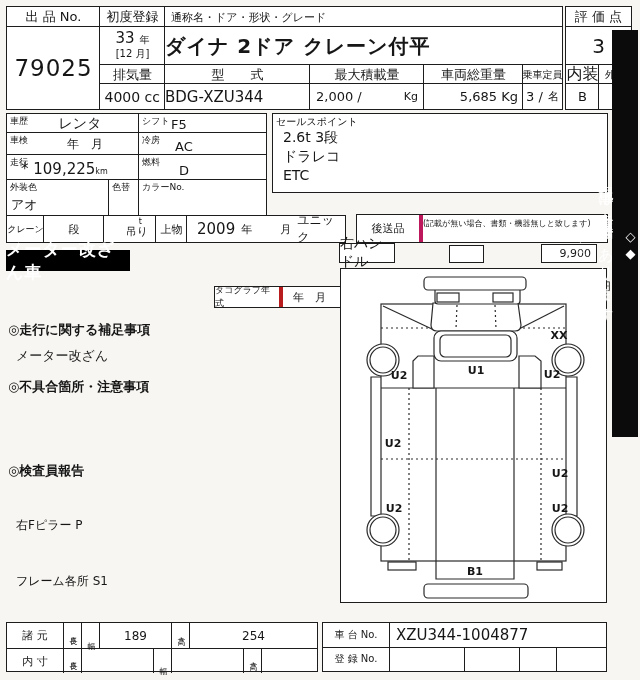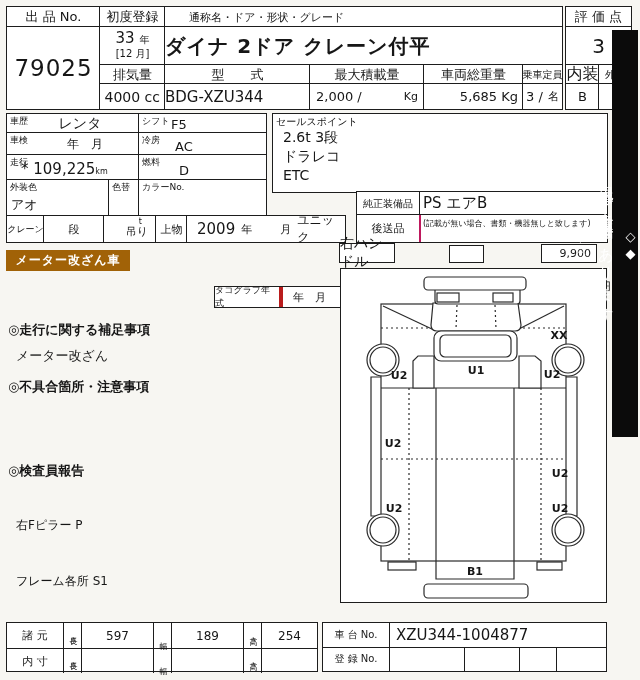--- a/index.html
+++ b/index.html
@@ -7,22 +7,22 @@
     font-family:"DejaVu Sans","Liberation Sans",sans-serif;color:#161616;overflow:hidden;}
   .box{position:absolute;box-sizing:border-box;border:1.5px solid #1d1d1d;background:#fff;}
   .thin{border-width:1px;}
   .nb{position:absolute;box-sizing:border-box;background:transparent;margin-top:32px;}
   .cl{position:absolute;top:1px;left:3px;font-size:9px;white-space:nowrap;}
   .ctr{display:flex;align-items:center;justify-content:center;}
   .hdr{font-size:13px;display:flex;align-items:center;justify-content:center;white-space:nowrap;}
   .val{font-size:14px;}
   .rt{display:flex;align-items:center;justify-content:flex-end;padding-right:5px;box-sizing:border-box;}
   .between{display:flex;align-items:center;justify-content:space-between;padding:0 6px;box-sizing:border-box;}
-  .badge{background:#a16207;color:#fff;display:flex;align-items:center;justify-content:center;
-    font-size:12px;font-weight:bold;letter-spacing:1px;}
+  .badge{background:#000000;color:#fff;display:flex;align-items:center;justify-content:center;
+    font-size:17px;font-weight:bold;letter-spacing:1px;}
   .heading{font-size:13px;font-weight:600;white-space:nowrap;}
   .report{font-size:12px;line-height:18.5px;white-space:pre;}
   .tinyvert{writing-mode:vertical-rl;text-orientation:upright;font-size:8px;line-height:1;}
   .sidebar{position:absolute;background:#0b0b0b;color:#fff;display:flex;flex-direction:column;
     align-items:center;writing-mode:vertical-rl;text-orientation:upright;}
   .diamond{font-size:13px;letter-spacing:2px;}
   .sidetext{font-size:15px;letter-spacing:3px;font-weight:500;}
   .dlabel{position:absolute;font-size:11px;font-weight:600;transform:translate(-50%,-50%);white-space:nowrap;}
   .tsuri{display:flex;flex-direction:column;align-items:flex-end;line-height:1;padding:2px 8px 2px 0;}
   .tsuri .t{font-size:8px;margin-right:6px;}
@@ -39,21 +39,21 @@
 
   <div class="box hdr" style="left:99px;top:6px;width:67px;height:22px">初度登録</div>
   <div class="box" style="left:99px;top:26px;width:67px;height:40px">
     <div style="font-size:15px;text-align:center;margin-top:2px">
       <span>33</span>
       <span style="font-size:10px">年</span>
     </div>
     <div style="font-size:10px;text-align:center">[12 月]</div>
   </div>
 
-  <div class="box" style="left:164px;top:6px;width:399px;height:22px;display:flex;align-items:center;padding-left:24px;font-size:11px">通称名・ドア・形状・グレード</div>
+  <div class="box" style="left:164px;top:6px;width:399px;height:22px;display:flex;align-items:center;padding-left:6px;font-size:11px">通称名・ドア・形状・グレード</div>
   <div class="box" style="left:164px;top:26px;width:399px;height:40px;display:flex;align-items:center;font-size:20px;font-weight:600;letter-spacing:1px">ダイナ 2ドア クレーン付平</div>
 
   <div class="box hdr" style="left:99px;top:64px;width:67px;height:21px">排気量</div>
   <div class="box rt val" style="left:99px;top:83px;width:67px;height:27px">4000 cc</div>
 
   <div class="box hdr" style="left:164px;top:64px;width:147px;height:21px">型　　式</div>
   <div class="box" style="left:164px;top:83px;width:147px;height:27px;display:flex;align-items:center;font-size:15px">BDG-XZU344</div>
 
   <div class="box hdr" style="left:309px;top:64px;width:116px;height:21px">最大積載量</div>
   <div class="box between" style="left:309px;top:83px;width:116px;height:27px">
@@ -139,26 +139,22 @@
 
   <div class="box" style="left:272px;top:113px;width:336px;height:80px">
     <span class="cl" style="font-size:10px">セールスポイント</span>
     <div style="position:absolute;left:10px;top:14px;font-size:14px;line-height:19px">
       <div>2.6t  3段</div>
       <div>ドラレコ</div>
       <div>ETC</div>
     </div>
   </div>
 
-  <div class="box" style="left:356px;top:191px;width:252px;height:25px">
-    <div style="position:absolute;left:0;top:0;width:62px;height:100%;border-right:1px solid #1d1d1d;display:flex;align-items:center;justify-content:center;font-size:10px">純正装備品</div>
-    <div style="position:absolute;left:66px;top:2px;font-size:15px">PS エアB</div>
-  </div>
   <div class="box" style="left:356px;top:214px;width:252px;height:29px">
-    <div style="position:absolute;left:0;top:0;width:62px;height:100%;border-right:2px solid #be185d;display:flex;align-items:center;justify-content:center;font-size:11px">後送品</div>
+    <div style="position:absolute;left:0;top:0;width:62px;height:100%;border-right:4px solid #be185d;display:flex;align-items:center;justify-content:center;font-size:11px">後送品</div>
     <div style="position:absolute;left:66px;top:3px;font-size:8px">(記載が無い場合、書類・機器無しと致します)</div>
   </div>
 
   <div class="badge" style="position:absolute;left:6px;top:250px;width:124px;height:21px">メーター改ざん車</div>
 
   <div class="box thin ctr" style="left:339px;top:243px;width:56px;height:20px;font-size:14px">右ハンドル</div>
   <span class="nb" style="left:401px;top:247px;font-size:11px">名変通知</span>
   <div class="box thin" style="left:449px;top:245px;width:35px;height:18px"></div>
   <span class="nb" style="left:487px;top:248px;font-size:10px">迄</span>
   <span class="nb" style="left:499px;top:247px;font-size:11px">R預託額</span>
@@ -243,21 +239,20 @@
     <span class="dlabel" style="left:219px;top:204px">U2</span>
     <span class="dlabel" style="left:53px;top:239px">U2</span>
     <span class="dlabel" style="left:219px;top:239px">U2</span>
     <span class="dlabel" style="left:134px;top:302px">B1</span>
   </div>
 
   <div class="box" style="left:6px;top:622px;width:312px;height:50px;display:flex;flex-direction:column">
     <div style="display:flex;height:25px;border-bottom:1px solid #1d1d1d">
       <div class="ctr" style="width:56px;font-size:11px">諸 元</div>
       <div class="seg ctr tinyvert" style="width:18px">長さ</div>
-      <div class="seg ctr" style="width:72px;font-size:12px">597</div>
       <div class="seg ctr tinyvert" style="width:18px">幅</div>
       <div class="seg ctr" style="width:72px;font-size:12px">189</div>
       <div class="seg ctr tinyvert" style="width:18px">高さ</div>
       <div class="seg ctr" style="flex:1;font-size:12px">254</div>
     </div>
     <div style="display:flex;height:24px">
       <div class="ctr" style="width:56px;font-size:11px">内 寸</div>
       <div class="seg ctr tinyvert" style="width:18px">長さ</div>
       <div class="seg" style="width:72px"></div>
       <div class="seg ctr tinyvert" style="width:18px">幅</div>

